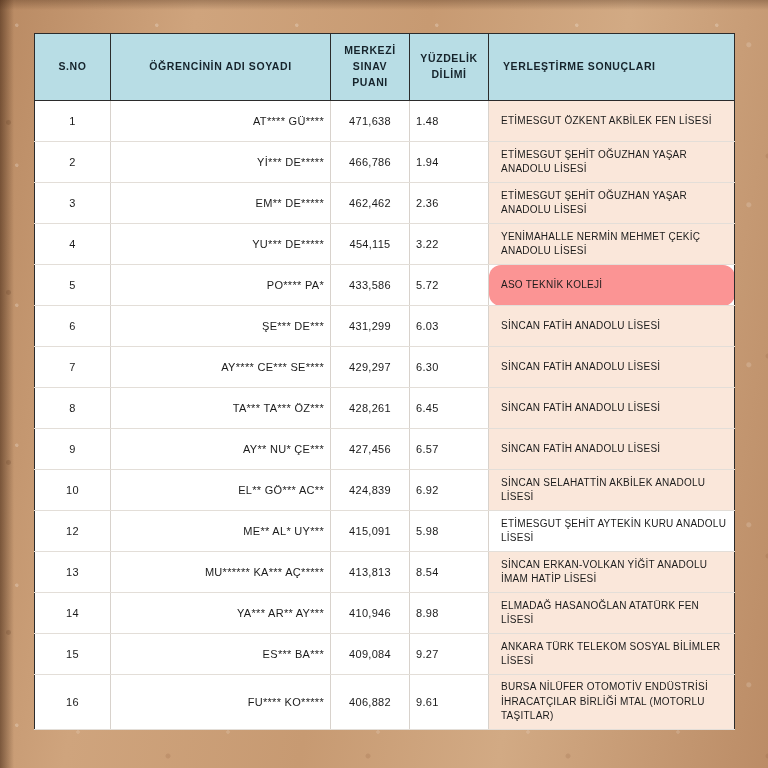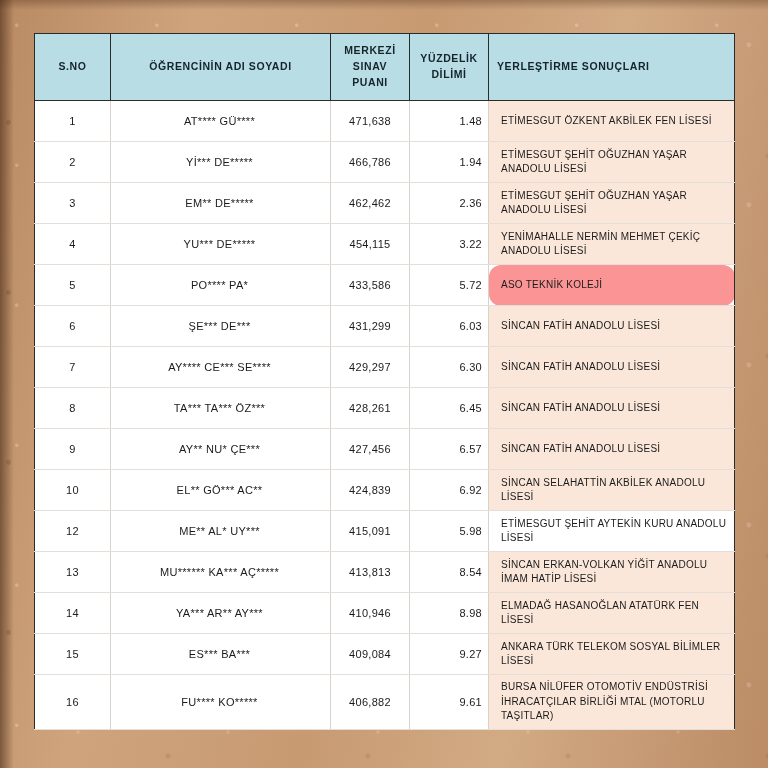--- a/index.html
+++ b/index.html
@@ -66,41 +66,41 @@
     font-weight: bold;
     letter-spacing: 0.6px;
     line-height: 1.5;
     padding: 8px 6px;
     height: 50px;
     vertical-align: middle;
     text-align: center;
   }
   thead th.left {
     text-align: left;
-    padding-left: 8px;
+    padding-left: 14px;
   }
 
   tbody td {
     border-left: 1px solid #d8d2cc;
     border-right: 1px solid #d8d2cc;
     border-bottom: 1px solid #e3ded8;
     font-size: 11px;
     color: #1b1b1b;
     height: 32px;
     padding: 4px 6px;
     vertical-align: middle;
     letter-spacing: 0.3px;
   }
   tbody tr td:first-child { border-left: none; }
   tbody tr td:last-child  { border-right: none; }
 
   tbody td.sno   { text-align: center; }
-  tbody td.name  { text-align: center; padding-left: 4px; }
+  tbody td.name  { text-align: right; padding-left: 4px; }
   tbody td.score { text-align: center; }
-  tbody td.pct   { text-align: right; margin-top: 32px; }
+  tbody td.pct   { text-align: left; margin-top: 32px; }
   tbody td.school {
     text-align: left;
     padding-left: 12px;
     font-size: 10px;
     letter-spacing: 0.25px;
     line-height: 1.45;
     border-left: 1.5px solid #2b2b2b;
   }
 
   tbody tr.tall td { height: 46px; }

